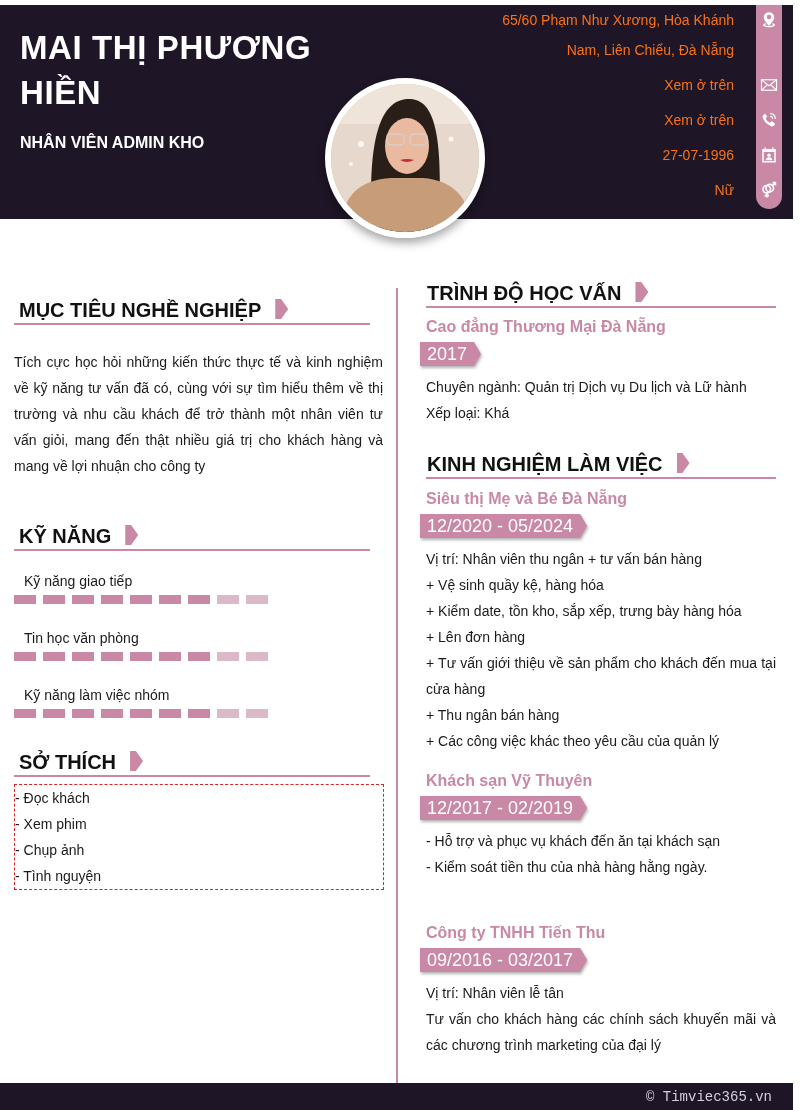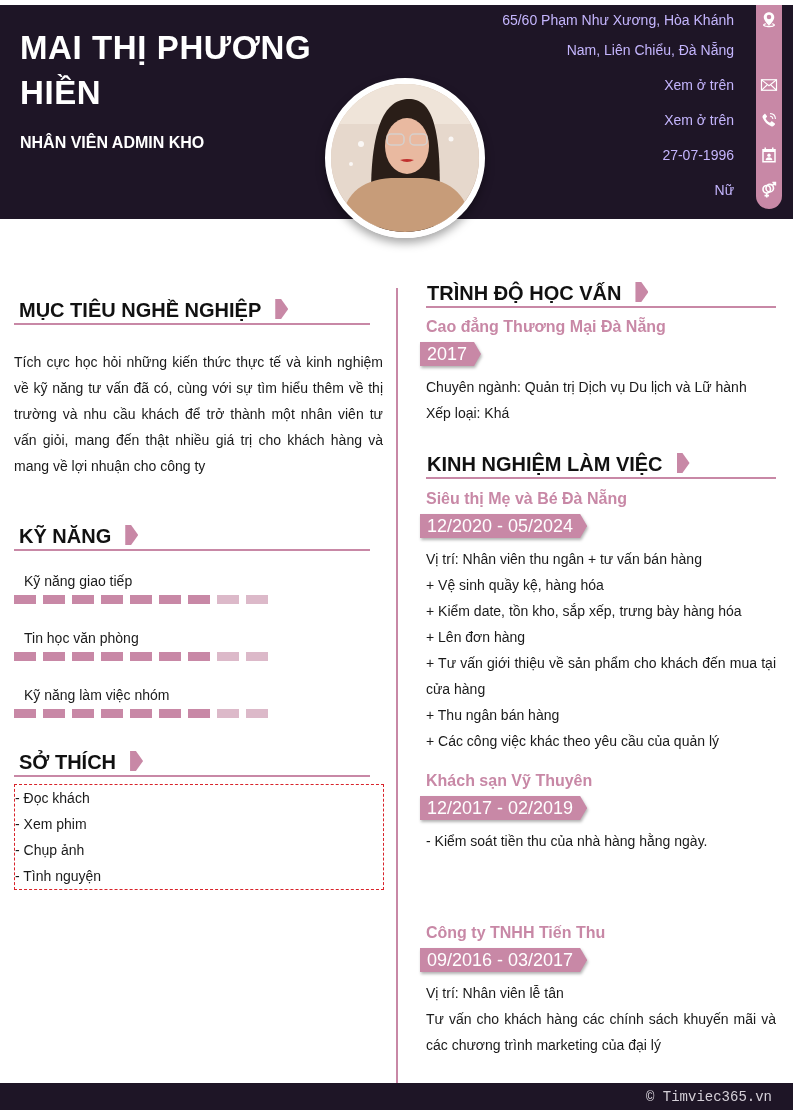--- a/index.html
+++ b/index.html
@@ -14,21 +14,21 @@
   .header { position: absolute; left: 0; top: 5px; width: 793px; height: 214px; background: #1e1526; }
   .name {
     position: absolute; left: 20px; top: 20px; width: 320px;
     font-size: 33px; line-height: 45px; font-weight: bold; color: #fff; letter-spacing: 0.6px;
   }
   .job-title {
     position: absolute; left: 20px; top: 128px;
     font-size: 16px; line-height: 20px; font-weight: bold; color: #fff;
   }
   .contact-line {
-    position: absolute; right: 59px; font-size: 14px; line-height: 20px; color: #c4b5fd;
+    position: absolute; right: 59px; font-size: 14px; line-height: 20px; color: #f97316;
     text-align: right; white-space: nowrap;
   }
   .icon-bar {
     position: absolute; left: 756px; top: 0; width: 26px; height: 204px;
     background: #c888a6; border-radius: 0 0 13px 13px;
   }
   .icon {
     position: absolute; left: 4px; width: 18px; height: 18px;
   }
   .icon svg { width: 18px; height: 18px; display: block; }
@@ -251,20 +251,21 @@
   <span class="line">+ Tư vấn giới thiệu về sản phẩm cho khách đến mua tại cửa hàng</span>
   <span class="line">+ Thu ngân bán hàng</span>
   <span class="line">+ Các công việc khác theo yêu cầu của quản lý</span>
 </div>
 
 <div class="org" style="top:771px">Khách sạn Vỹ Thuyên</div>
 <div class="tag-wrap" style="top:796px">
   <span class="tag">12/2017 - 02/2019</span>
 </div>
 <div class="desc" style="top:828px">
+  <span class="line">- Hỗ trợ và phục vụ khách đến ăn tại khách sạn</span>
   <span class="line">- Kiểm soát tiền thu của nhà hàng hằng ngày.</span>
 </div>
 
 <div class="org" style="top:923px">Công ty TNHH Tiến Thu</div>
 <div class="tag-wrap" style="top:948px">
   <span class="tag">09/2016 - 03/2017</span>
 </div>
 <div class="desc" style="top:980px">
   <span class="line">Vị trí: Nhân viên lễ tân</span>
   <span class="line">Tư vấn cho khách hàng các chính sách khuyến mãi và các chương trình marketing của đại lý</span>

